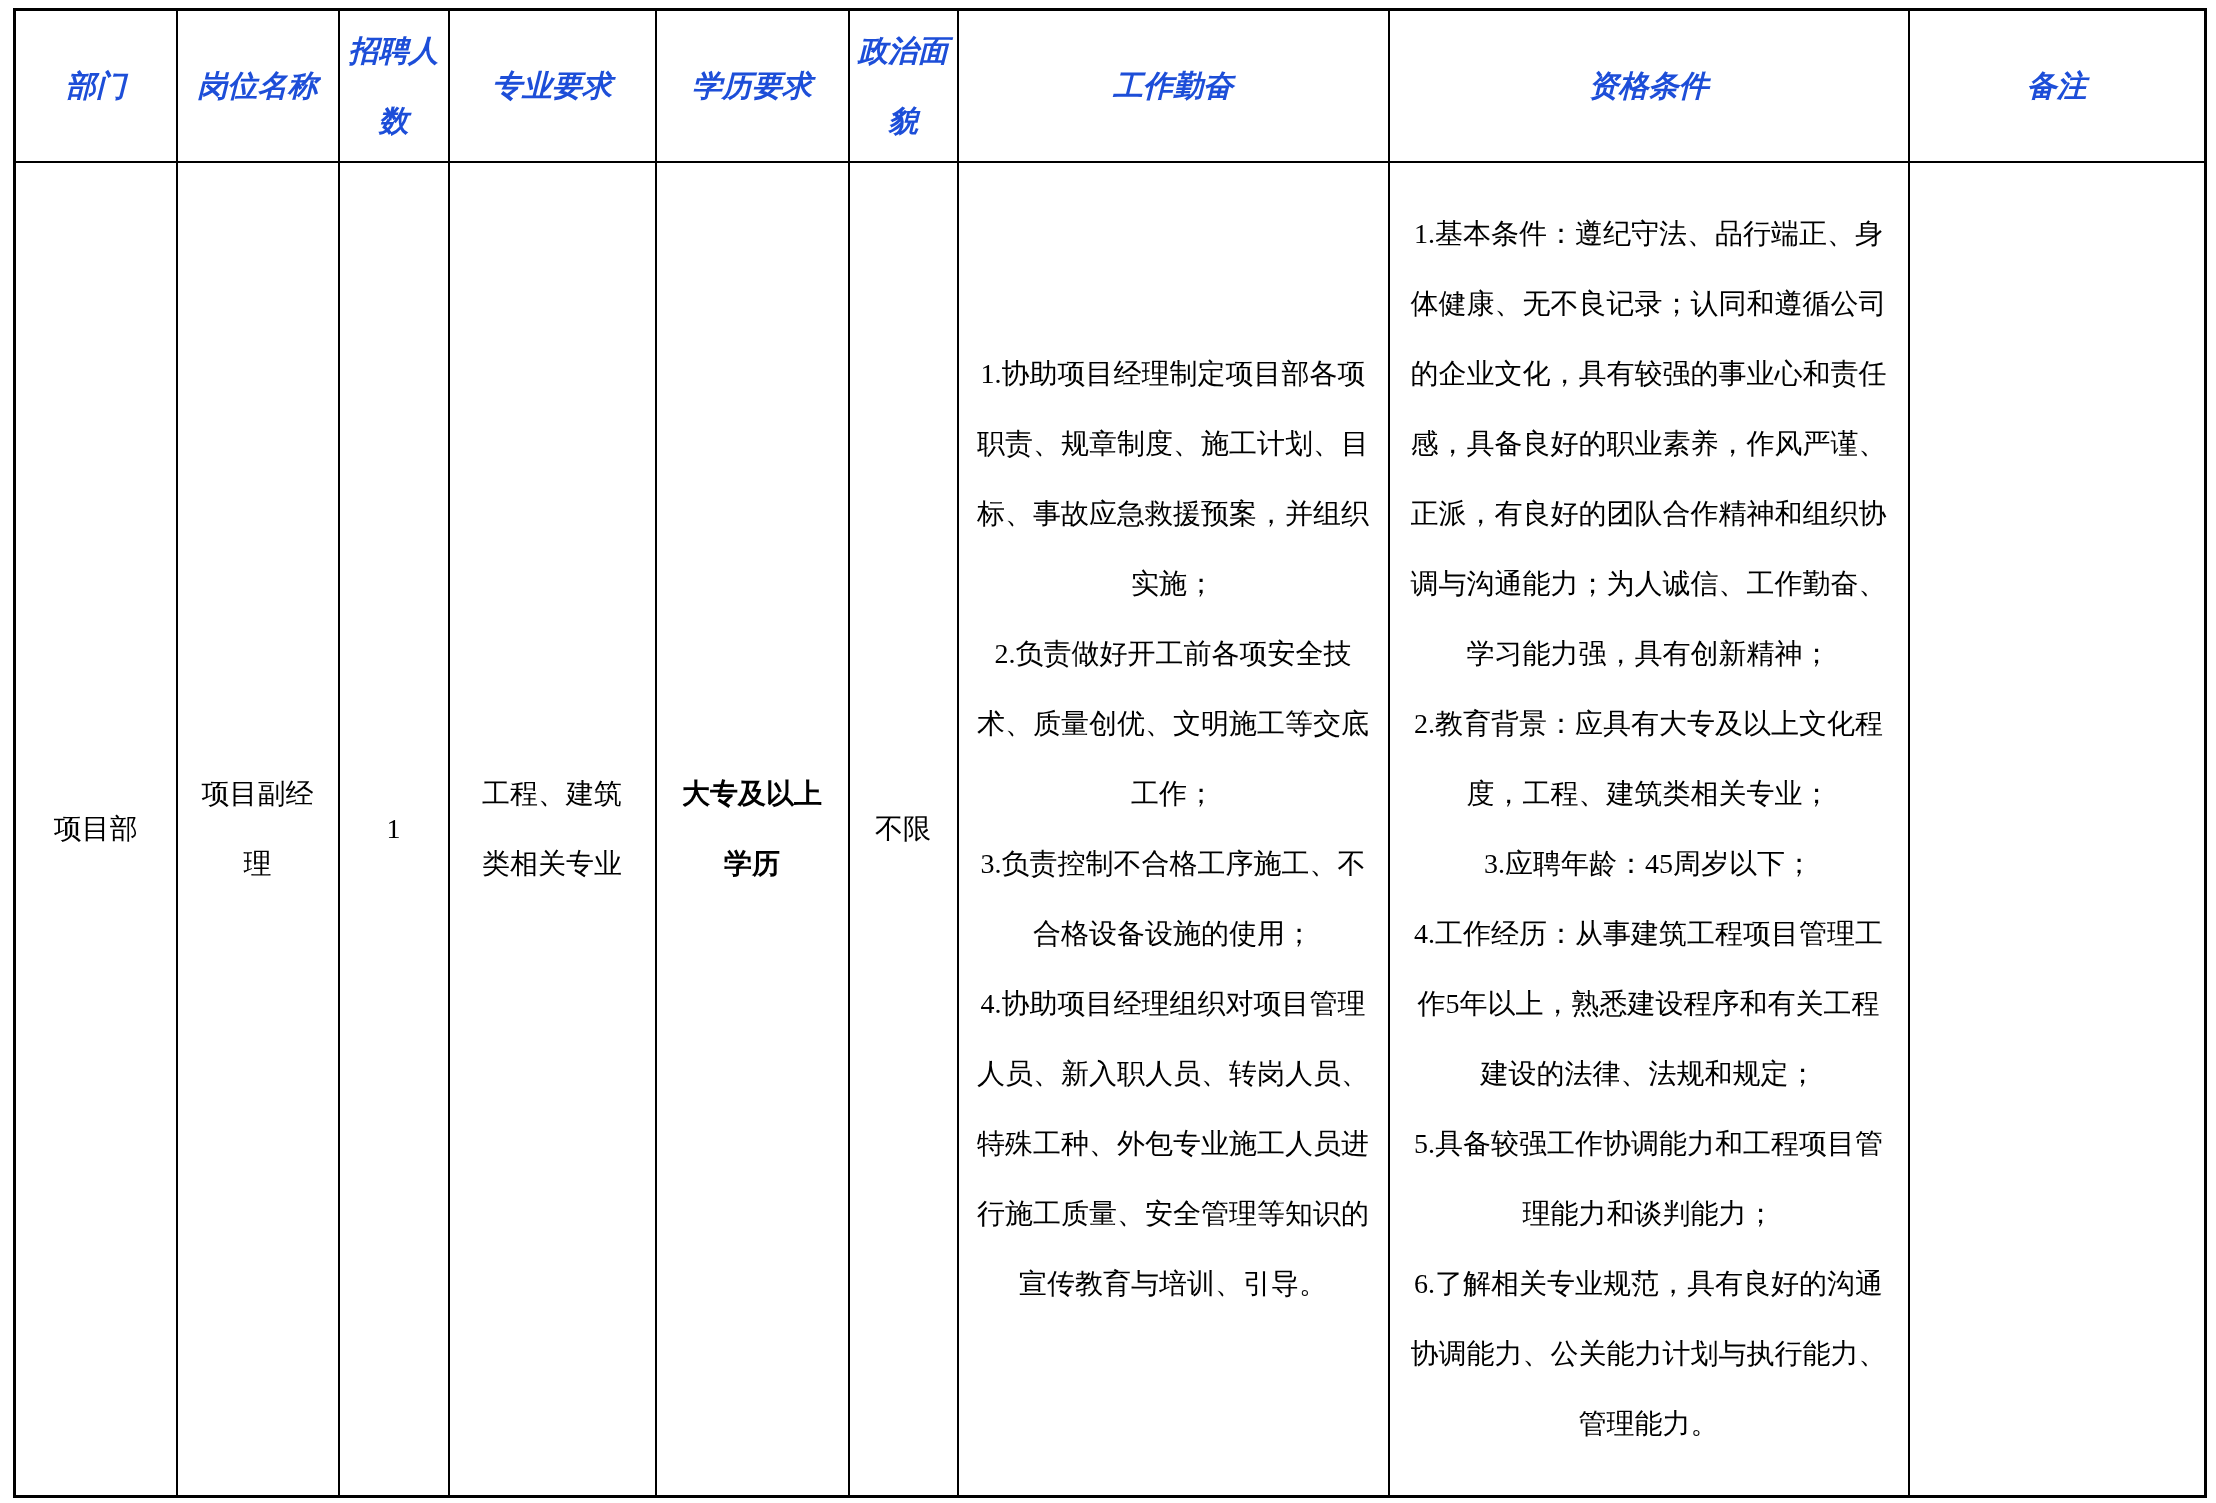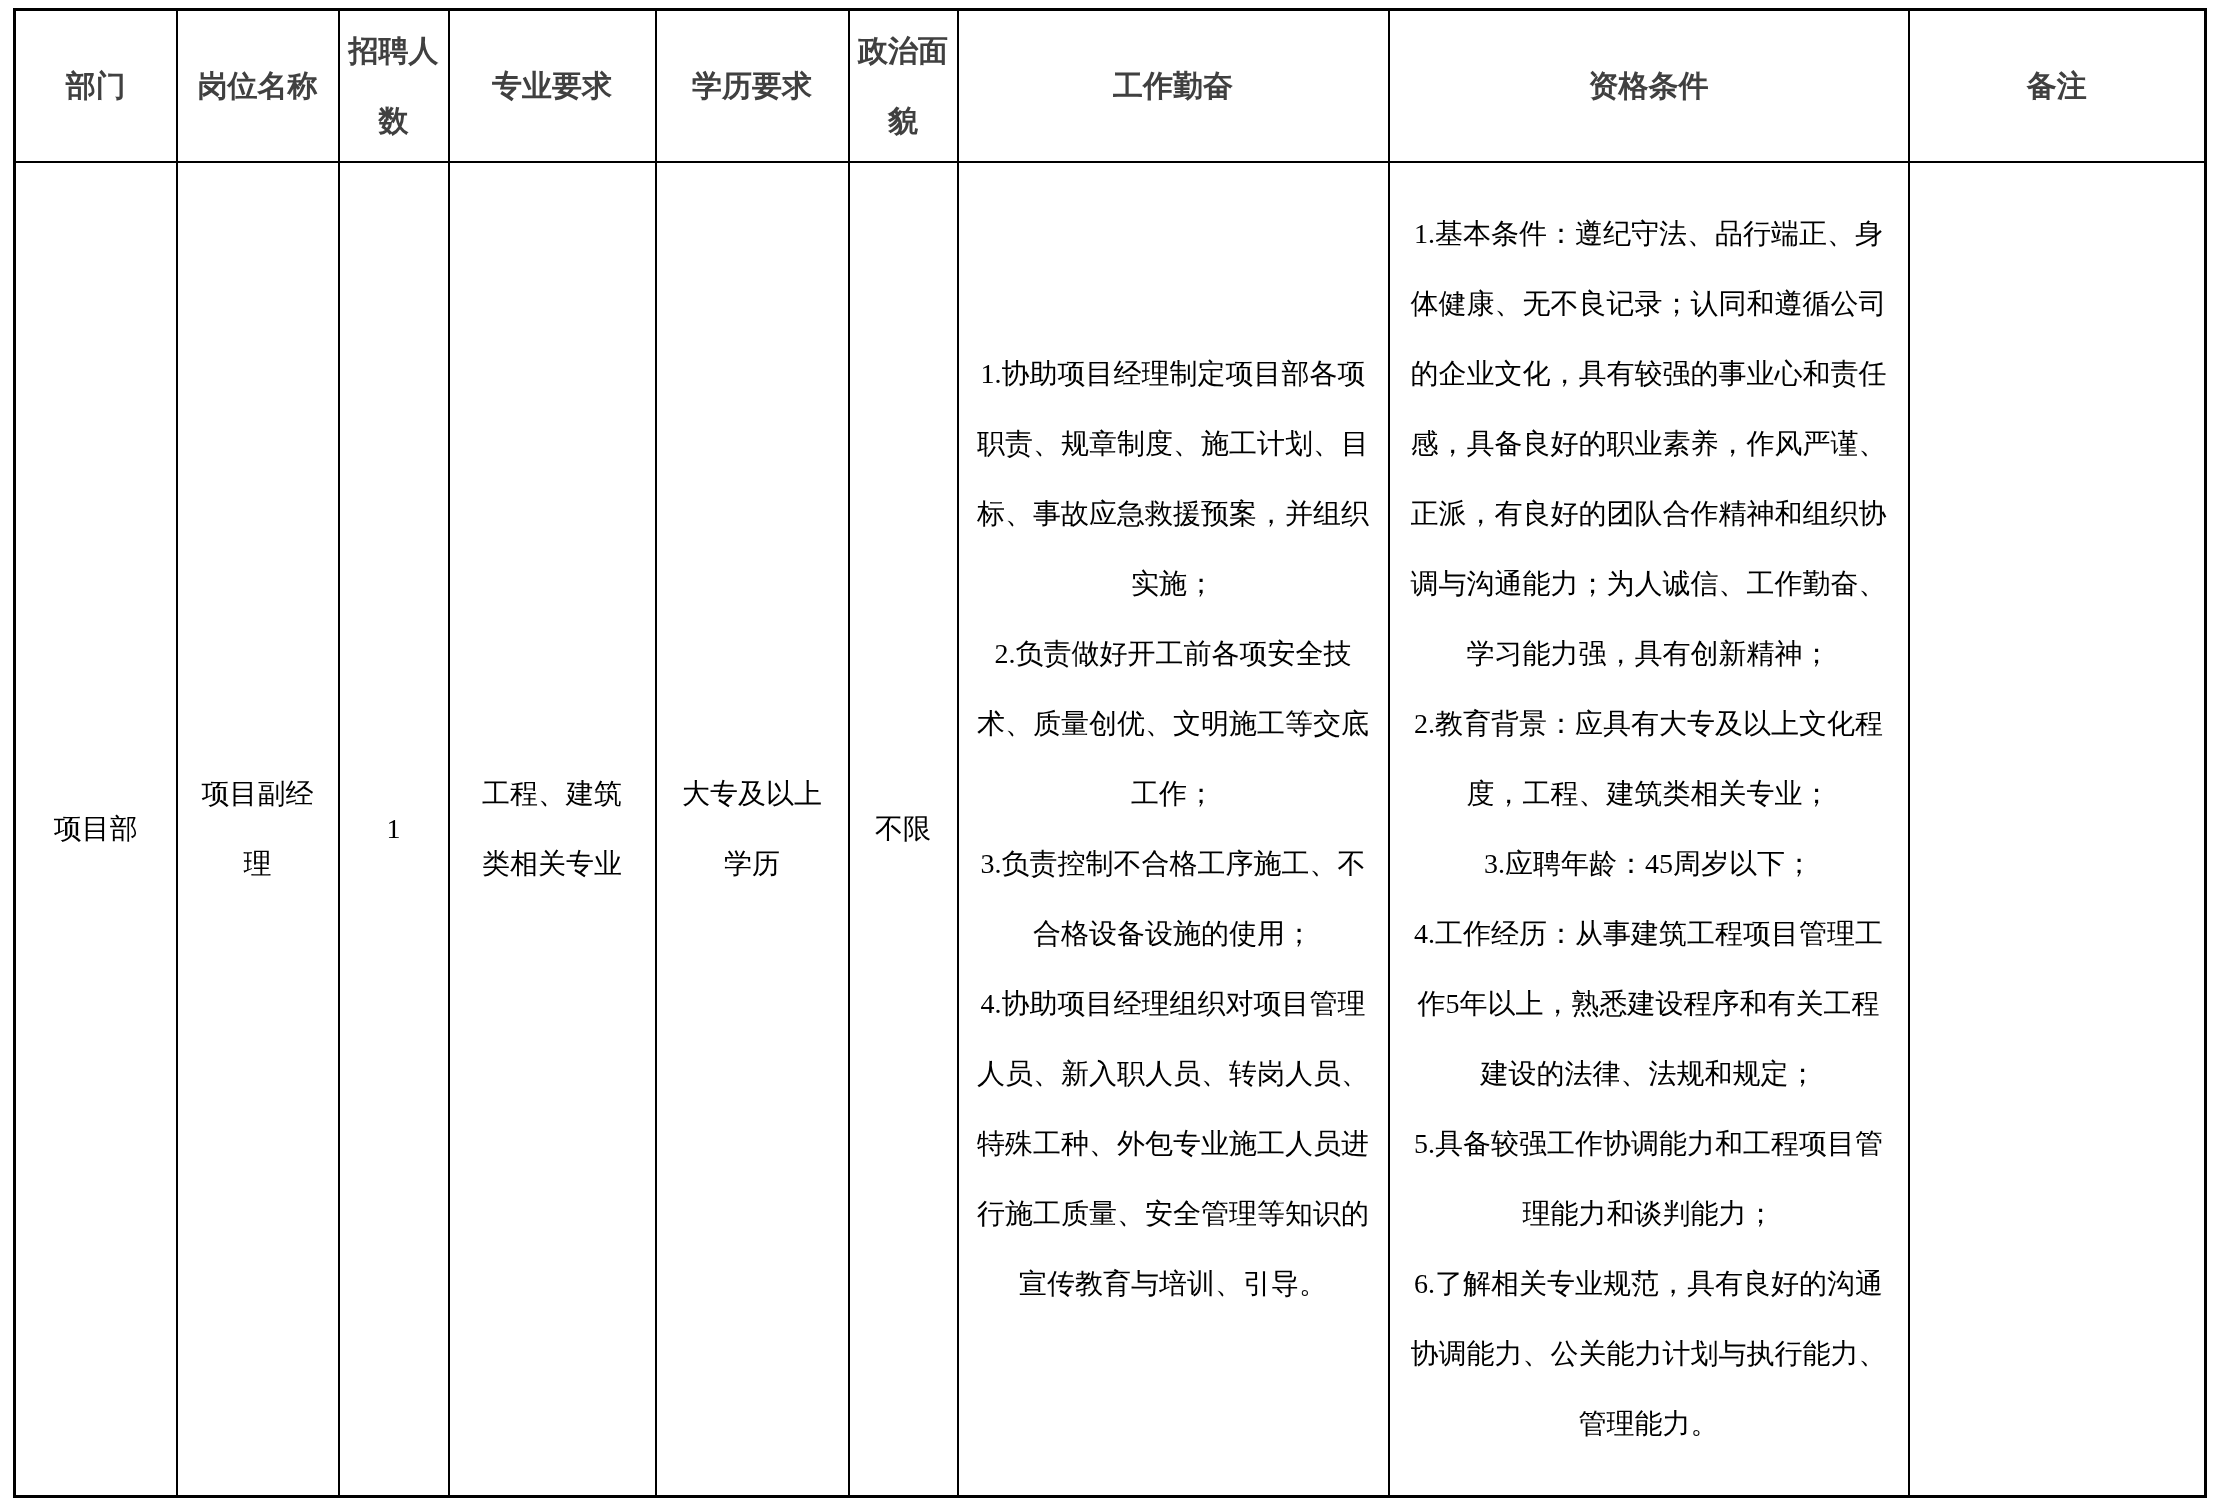--- a/index.html
+++ b/index.html
@@ -26,35 +26,36 @@
     vertical-align: middle;
     text-align: center;
     padding: 0;
     overflow: hidden;
   }
   .job-table th {
     font-family: "Liberation Sans", "DejaVu Sans", sans-serif;
     font-weight: bold;
     font-size: 30px;
     line-height: 70px;
-    color: #404040;
+    color: #1d4ed8;
+    font-style: italic;
   }
   .job-table td {
     font-family: "Liberation Serif", "DejaVu Serif", serif;
     font-size: 28px;
     line-height: 70px;
     color: #000000;
   }
   tr.header-row { height: 152px; }
   tr.body-row   { height: 1335px; }
 
   
   td.c-position      { padding: 0 14px; }
   td.c-major         { padding: 0 32px; }
-  td.c-education     { padding: 0 20px; }
+  td.c-education     { padding: 0 20px; font-weight: bold; }
   td.c-description   { padding: 0 16px; }
   td.c-qualification { padding: 0 18px; }
 
   .para {
     text-align: center;
     margin: 0;
   }
 </style>
 </head>
 <body>

